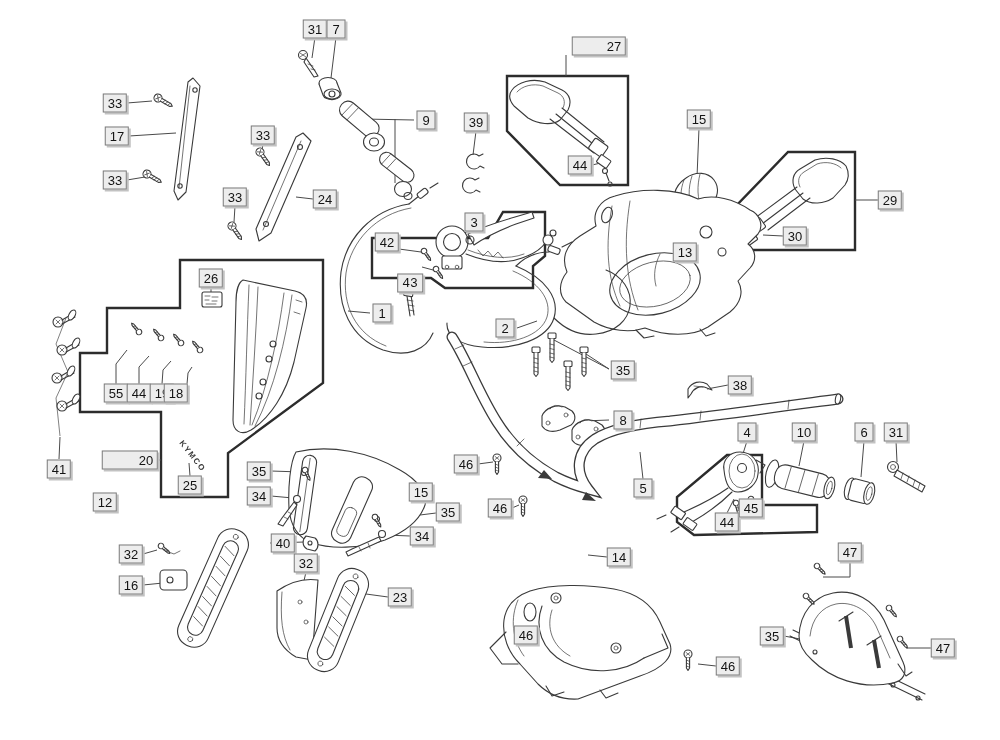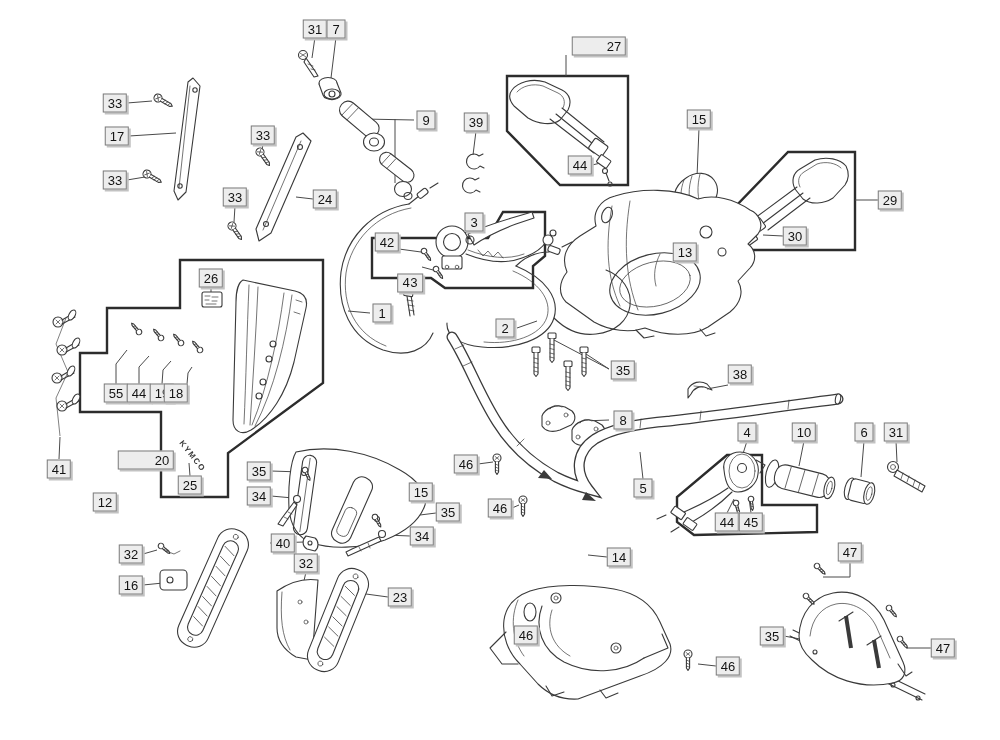--- a/index.html
+++ b/index.html
@@ -515,39 +515,39 @@
       <div class="part-label" style="left: 410px; top: 283px; font-family: Liberation Mono, monospace;">43</div>
       <div class="part-label" style="left: 211px; top: 278px;">26</div>
       <div class="part-label" style="left: 685px; top: 252px;">13</div>
       <div class="part-label" style="left: 382px; top: 313px;">1</div>
       <div class="part-label" style="left: 505px; top: 328px;">2</div>
       <div class="part-label" style="left: 116px; top: 393px;">55</div>
       <div class="part-label" style="left: 139px; top: 393px;">44</div>
       <div class="part-label" style="left: 162px; top: 393px;">19</div>
       <div class="part-label" style="left: 176px; top: 393px;">18</div>
       <div class="part-label" style="left: 623px; top: 370px;">35</div>
-      <div class="part-label" style="left: 740px; top: 374px;">38</div>
+      <div class="part-label" style="left: 740px; top: 385px;">38</div>
       <div class="part-label" style="left: 623px; top: 420px;">8</div>
-      <div class="part-label" style="left: 146px; top: 460px; padding-left: 36px;">20</div>
+      <div class="part-label" style="left: 130px; top: 460px; padding-left: 36px;">20</div>
       <div class="part-label" style="left: 747px; top: 432px;">4</div>
       <div class="part-label" style="left: 804px; top: 432px;">10</div>
       <div class="part-label" style="left: 864px; top: 432px;">6</div>
       <div class="part-label" style="left: 896px; top: 432px;">31</div>
       <div class="part-label" style="left: 59px; top: 469px;">41</div>
       <div class="part-label" style="left: 466px; top: 464px;">46</div>
       <div class="part-label" style="left: 259px; top: 471px;">35</div>
       <div class="part-label" style="left: 190px; top: 485px;">25</div>
       <div class="part-label" style="left: 643px; top: 488px;">5</div>
       <div class="part-label" style="left: 421px; top: 492px;">15</div>
       <div class="part-label" style="left: 259px; top: 496px;">34</div>
       <div class="part-label" style="left: 95px; top: 502px; margin-left: 10px;">12</div>
       <div class="part-label" style="left: 500px; top: 508px;">46</div>
       <div class="part-label" style="left: 448px; top: 512px;">35</div>
       <div class="part-label" style="left: 727px; top: 522px;">44</div>
-      <div class="part-label" style="left: 751px; top: 522px;">45</div>
+      <div class="part-label" style="left: 751px; top: 508px;">45</div>
       <div class="part-label" style="left: 422px; top: 536px;">34</div>
       <div class="part-label" style="left: 258px; top: 543px; margin-left: 25px;">40</div>
       <div class="part-label" style="left: 850px; top: 552px;">47</div>
       <div class="part-label" style="left: 131px; top: 554px;">32</div>
       <div class="part-label" style="left: 619px; top: 557px;">14</div>
       <div class="part-label" style="left: 306px; top: 563px;">32</div>
       <div class="part-label" style="left: 131px; top: 585px;">16</div>
       <div class="part-label" style="left: 400px; top: 597px;">23</div>
       <div class="part-label" style="left: 772px; top: 636px;">35</div>
       <div class="part-label" style="left: 526px; top: 635px;">46</div>

